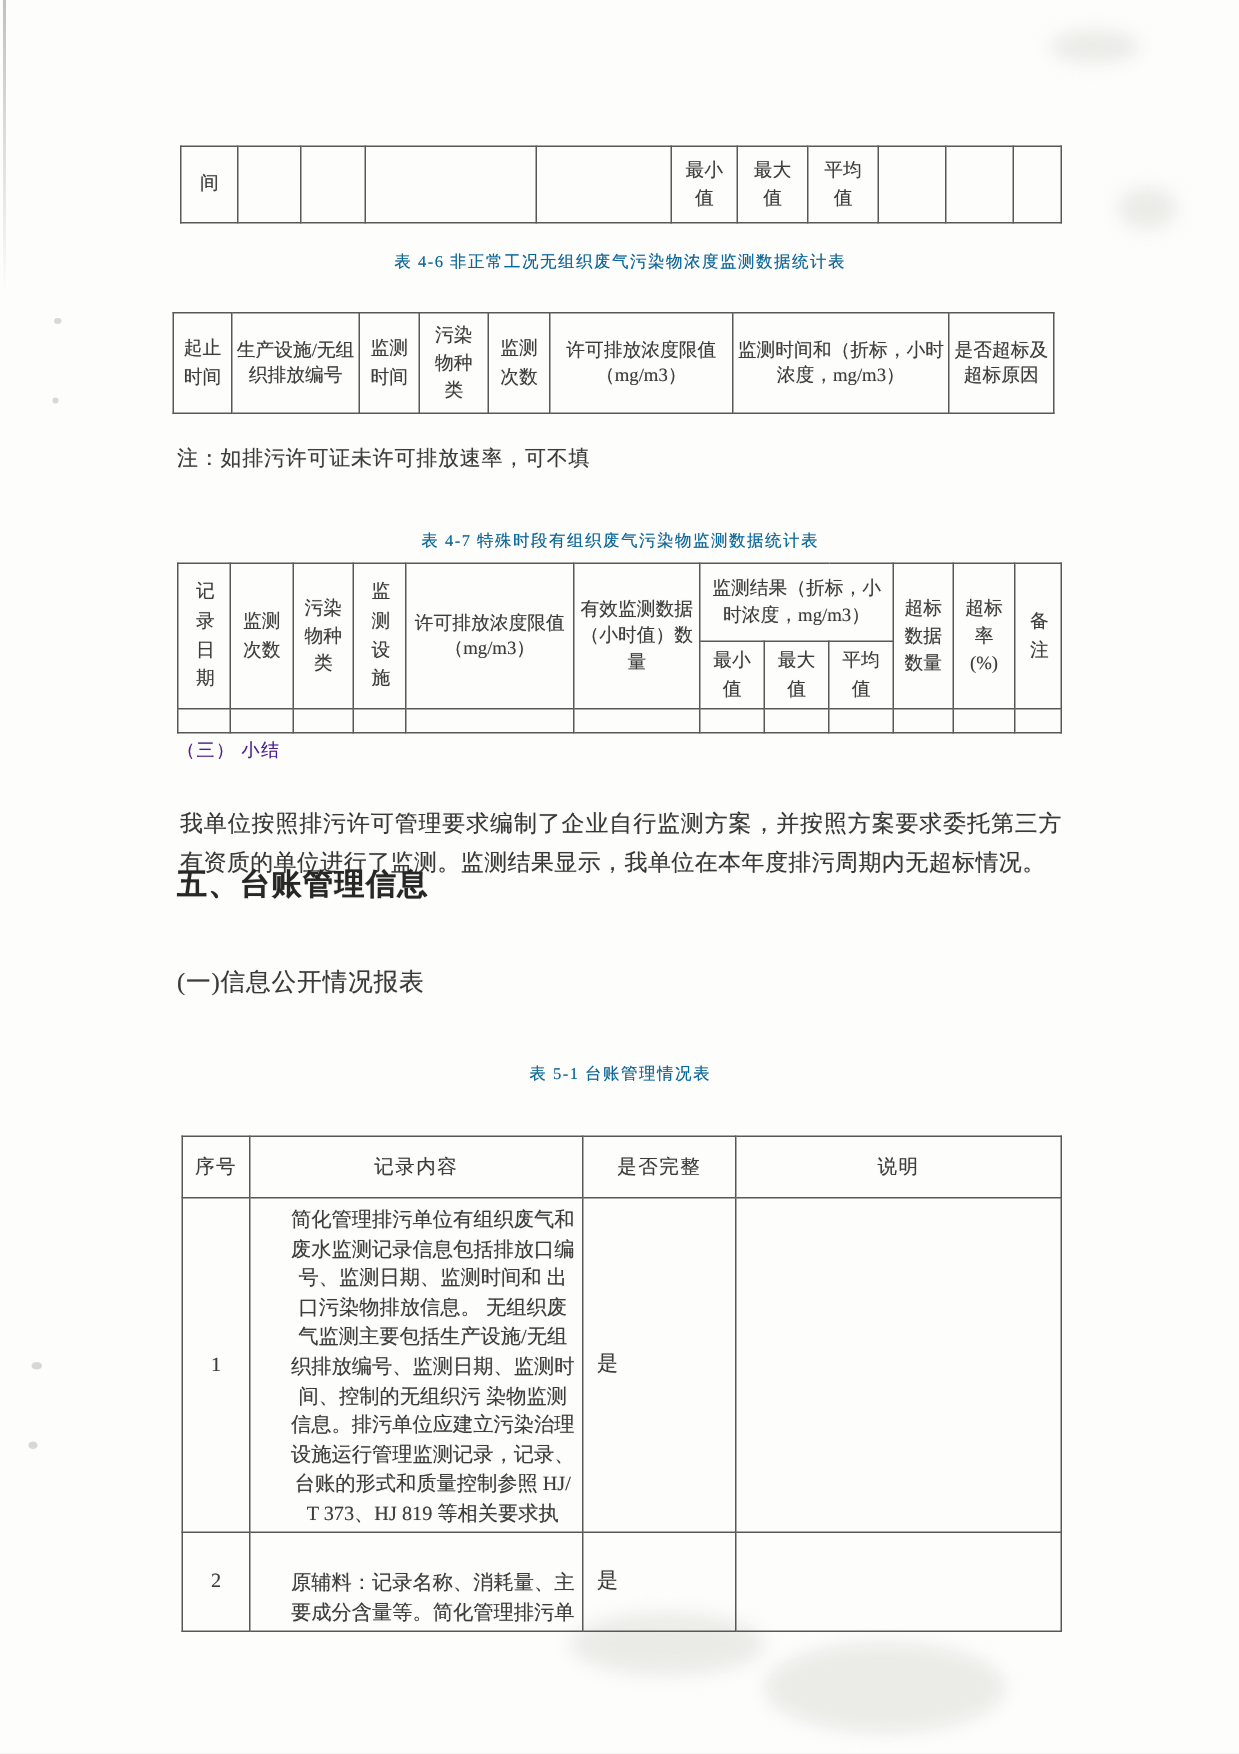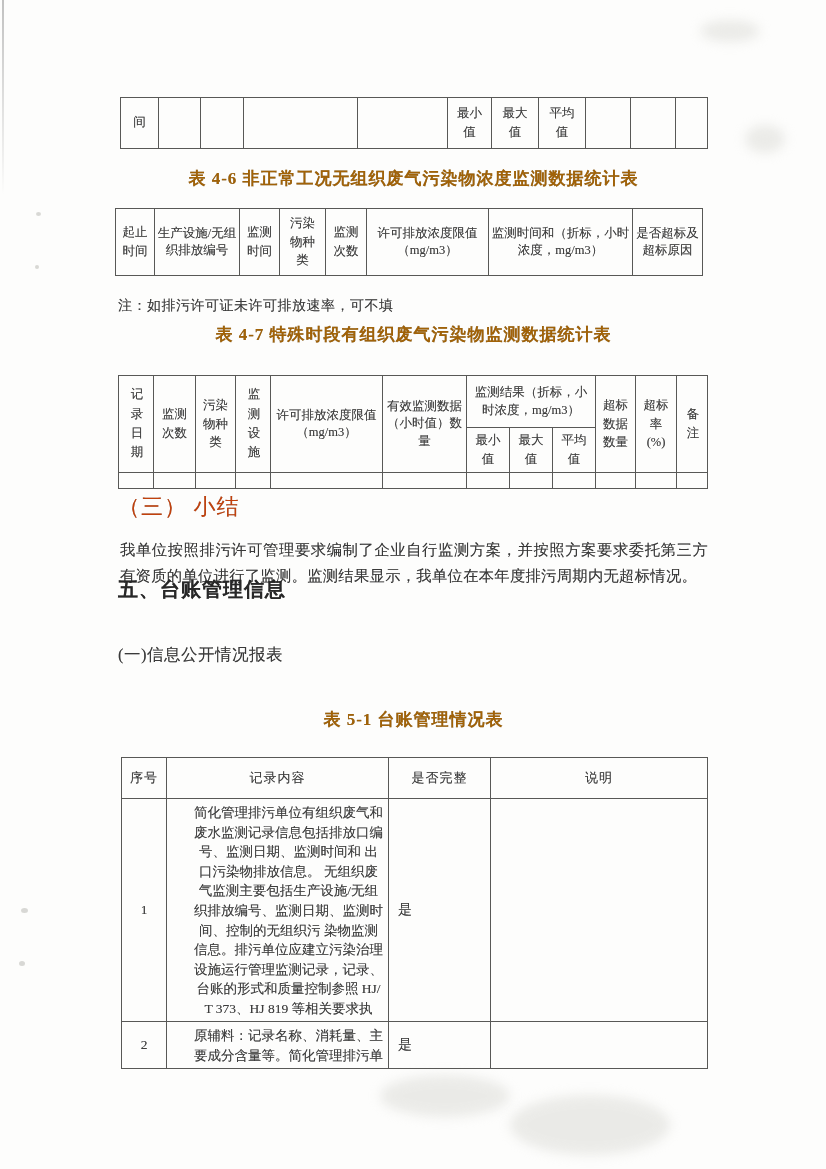--- a/index.html
+++ b/index.html
@@ -16,30 +16,29 @@
   .page *{box-sizing:border-box;}
   
   .edge-line{
     position:absolute;left:2px;top:0;width:2px;height:195px;
     background:linear-gradient(to bottom, rgba(120,120,120,.45), rgba(160,160,160,.15) 80%, rgba(160,160,160,0));
   }
   .speck{position:absolute;border-radius:50%;background:#b9b9b4;opacity:.55;}
   .smudge{position:absolute;border-radius:50%;filter:blur(6px);background:#d9d9d4;opacity:.5;}
   .caption{
     position:absolute;left:120px;width:587px;text-align:center;
-    font-size:17px;letter-spacing:1px;color:#a16207;
-    text-shadow:0 0 .5px rgba(70,70,70,.5);
-    font-weight:bold;
+    font-size:11px;letter-spacing:1px;color:#0369a1;
+    text-shadow:0 0 .5px rgba(70,70,70,.5);
   }
   .note{
     position:absolute;font-size:14px;letter-spacing:.5px;color:#3c3c3c;
     text-shadow:0 0 .5px rgba(70,70,70,.5);
   }
   .subsection-heading{
-    position:absolute;font-size:22px;letter-spacing:1px;color:#c2410c;
+    position:absolute;font-size:12px;letter-spacing:1px;color:#4c1d95;
     text-shadow:0 0 .5px rgba(70,70,70,.5);
   }
   .body-text{
     position:absolute;margin:0;font-size:15.3px;line-height:26px;
     text-align:justify;color:#383838;letter-spacing:.3px;
     text-shadow:0 0 .5px rgba(70,70,70,.5);
   }
   .section-heading{
     position:absolute;margin:0;font-size:20px;font-weight:bold;color:#272727;
     letter-spacing:1px;text-shadow:0 0 .6px rgba(40,40,40,.6);
@@ -141,21 +140,21 @@
       <td><span class="w2">监测次数</span></td>
       <td><span>许可排放浓度限值（mg/m3）</span></td>
       <td><span>监测时间和（折标，小时浓度，mg/m3）</span></td>
       <td><span>是否超标及超标原因</span></td>
     </tr>
   </tbody>
     </table>
 
   <div class="note" style="left:118px;top:297px;">注：如排污许可证未许可排放速率，可不填</div>
 
-  <div class="caption" style="top:323px;">表 4-7 特殊时段有组织废气污染物监测数据统计表</div>
+  <div class="caption" style="top:353px;">表 4-7 特殊时段有组织废气污染物监测数据统计表</div>
   <table class="tbl" style="left:118px;top:375px;width:589px;">
     <colgroup>
       <col style="width:35px">
         <col style="width:42px">
         <col style="width:40px">
       <col style="width:35px">
         <col style="width:112px">
         <col style="width:84px">
       <col style="width:43px">
         <col style="width:43px">
@@ -224,21 +223,21 @@
       <td class="no-cell"><span>1</span></td>
       <td class="content-cell">
             <span class="clip" style="height:216px;">简化管理排污单位有组织废气和废水监测记录信息包括排放口编号、监测日期、监测时间和 出口污染物排放信息。 无组织废气监测主要包括生产设施/无组织排放编号、监测日期、监测时间、控制的无组织污 染物监测信息。排污单位应建立污染治理设施运行管理监测记录，记录、台账的形式和质量控制参照 HJ/T 373、HJ 819 等相关要求执行。</span>
           </td>
       <td class="yes-cell"><span>是</span></td>
       <td><span></span></td>
     </tr>
     <tr style="height:43px;">
       <td class="no-cell"><span>2</span></td>
       <td class="content-cell">
-            <span class="clip" style="height:40px;">原辅料：记录名称、消耗量、主要成分含量等。简化管理排污单</span>
+            <span class="clip" style="height:40px;margin-top:19px;">原辅料：记录名称、消耗量、主要成分含量等。简化管理排污单</span>
           </td>
       <td class="yes-cell"><span>是</span></td>
       <td><span></span></td>
     </tr>
   </tbody>
     </table>
 
 </div>
 
 </body></html>

